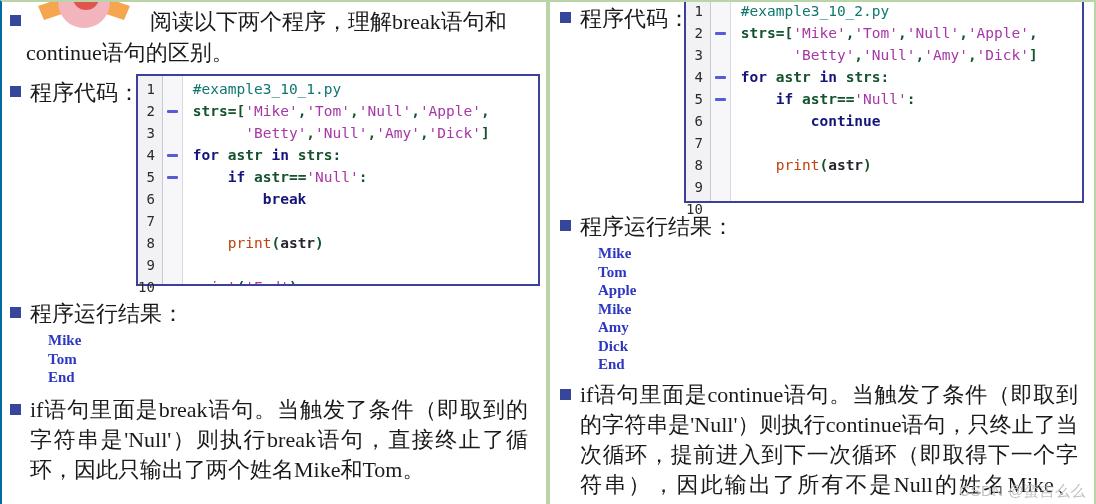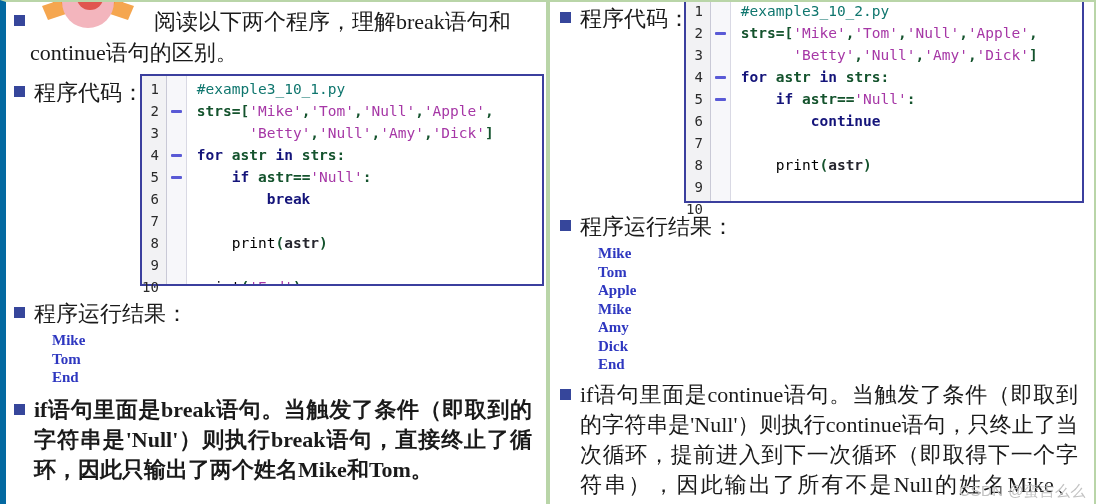--- a/index.html
+++ b/index.html
@@ -20,21 +20,21 @@
   .slide {
     position: relative;
     box-sizing: border-box;
     background: #ffffff;
     overflow: hidden;
   }
   .slide-left {
     width: 548px; height: 504px;
     border-right: 2px solid #b9d5a8;
     border-top: 2px solid #b9d5a8;
-    border-left: 6px solid #0369a1;
+    border-left: 2px solid #0369a1;
   }
   .slide-right {
     width: 548px; height: 504px;
     border-left: 2px solid #b9d5a8;
     border-top: 2px solid #b9d5a8;
     border-right: 2px solid #b9d5a8;
   }
 
   
   .bullet-row {
@@ -109,21 +109,21 @@
   .cl {
     font-size: 14.5px;
     line-height: 22px;
     white-space: pre;
     color: #26262e;
     display: block;
   }
   .tok-comment { color: #0f766e; }
   .tok-str { color: #a637a6; }
   .tok-kw { color: #14147a; font-weight: bold; }
-  .tok-fn { color: #000000; }
+  .tok-fn { color: #c2410c; }
   .tok-var { color: #26262e; font-weight: bold; }
   .tok-plain { color: #14532d; font-weight: bold; }
 
   
   .output-list {
     color: #2e37c0;
     font-size: 15px;
     line-height: 18.5px;
     font-family: "Liberation Serif", "DejaVu Serif", serif;
     font-weight: bold;
@@ -222,21 +222,21 @@
     <div class="bullet-row" style="margin:12px 0 0 8px;">
       <div class="bullet"></div>
       <div class="bullet-text">程序运行结果：</div>
     </div>
     <div class="output-list" id="out-L" style="margin:2px 0 0 46px;">
         <div>Mike</div>
         <div>Tom</div>
         <div>End</div>
       </div>
 
-    <div class="bullet-row" style="margin:8px 0 12px 8px; width:528px;font-weight:bold;">
+    <div class="bullet-row" style="margin:8px 0 12px 8px; width:528px;">
       <div class="bullet"></div>
       <div class="para" style="width:498px;">if语句里面是break语句。当触发了条件（即取到的字符串是'Null'）则执行break语句，直接终止了循环，因此只输出了两个姓名Mike和Tom。</div>
     </div>
   </div>
 
   <div class="slide slide-right">
 
     <div style="display:flex; align-items:flex-start; margin:-2px 0 0 10px;">
       <div class="bullet" style="margin-top:12px; margin-right:9px;"></div>
       <div class="bullet-text" style="white-space:nowrap; margin-top:3px;">程序代码：</div>

